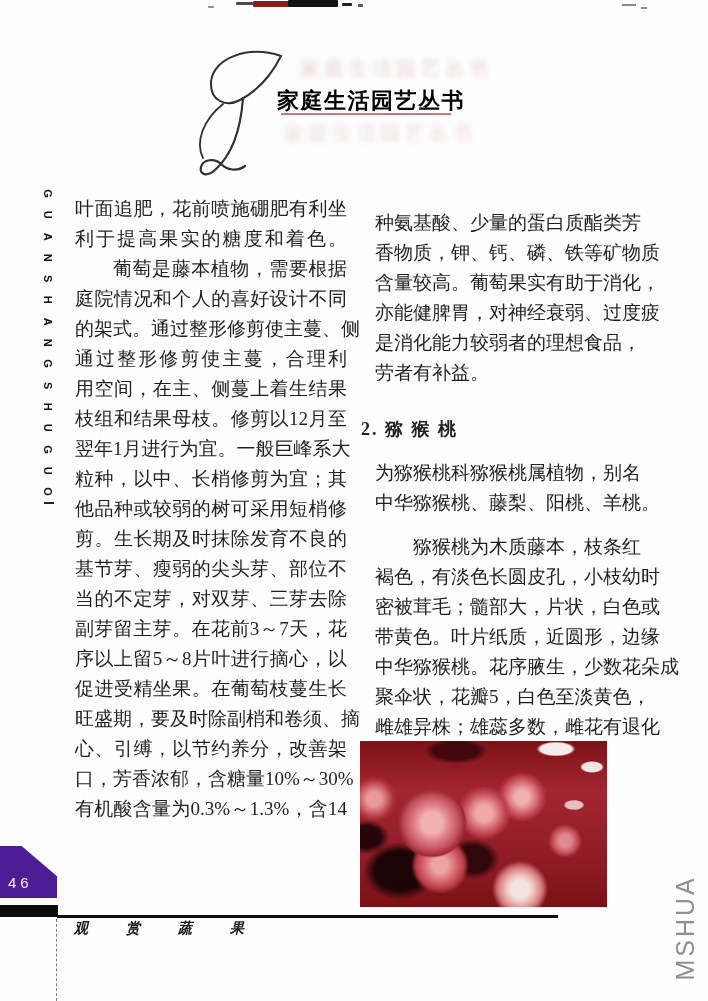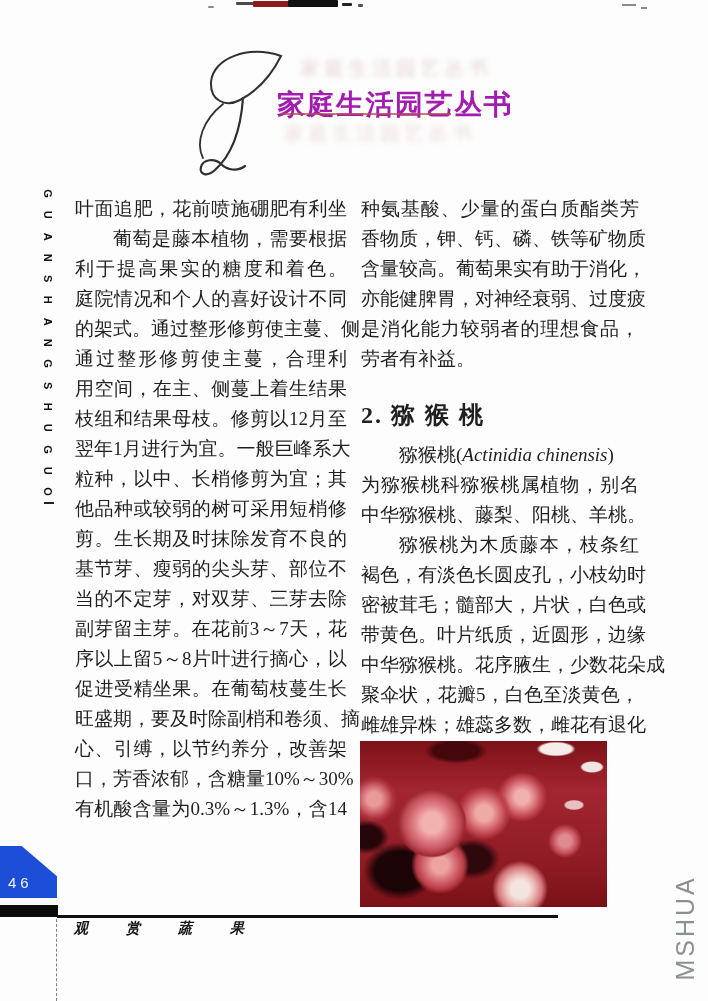--- a/index.html
+++ b/index.html
@@ -6,22 +6,22 @@
   .page{position:relative;width:708px;height:1001px;background:#fdfdfd;overflow:hidden;
         font-family:"Liberation Serif",serif;color:#1f1f1f;}
 
   
   .smudge{position:absolute;border-radius:1px;}
 
   
   .logo-j{position:absolute;left:193px;top:50px;}
 
   
-  .series-title{position:absolute;left:277px;top:86px;font-size:28px;letter-spacing:1.5px;
-                color:#a21caf;font-weight:bold;white-space:nowrap;}
+  .series-title{position:absolute;left:277px;top:86px;font-size:22px;letter-spacing:1.5px;
+                color:#000000;font-weight:bold;white-space:nowrap;}
   .series-underline{position:absolute;left:281px;top:113px;width:170px;height:2px;
                     background:rgba(181,73,79,.75);}
   .ghost{position:absolute;color:rgba(187,130,125,.34);filter:blur(2.5px);
          font-size:20px;letter-spacing:4px;white-space:nowrap;pointer-events:none;}
 
   
   .spine{position:absolute;left:40px;top:183px;display:flex;flex-direction:column;}
   .sb-letter{display:block;height:21.3px;width:14px;font-family:"Liberation Sans",sans-serif;
              font-size:11px;font-weight:bold;color:#111;transform:rotate(90deg);
              text-align:center;line-height:21.3px;}
@@ -29,22 +29,22 @@
 
   
   .col{position:absolute;font-size:19px;line-height:30px;}
   .col-left{left:75px;top:194px;width:272px;}
   .col-right{left:361px;top:194px;width:278px;}
   .ln{height:30px;text-align:justify;text-align-last:justify;text-justify:inter-character;
       white-space:nowrap;overflow:visible;}
   .ln.indent{padding-left:38px;}
   .ln.short{text-align-last:left;}
   .latin{font-style:italic;letter-spacing:0;}
-  .para{margin:0;}
-  .heading{font-weight:bold;font-size:24px;letter-spacing:2px;margin:26px 0 10px 0;}
+  .para{margin:14px;}
+  .heading{font-weight:bold;font-size:18px;letter-spacing:2px;margin:26px 0 10px 0;}
 
   
   .photo{position:absolute;left:360px;top:741px;width:247px;height:166px;
     background:
       
       radial-gradient(ellipse 26px 10px at 196px 8px,  #f6ece9 0 60%, rgba(246,236,233,0) 75%),
       radial-gradient(ellipse 16px 8px  at 232px 26px, #f2e4e0 0 60%, rgba(242,228,224,0) 75%),
       radial-gradient(ellipse 14px 7px  at 214px 64px, rgba(250,230,226,.8) 0 60%, rgba(250,230,226,0) 75%),
       
       radial-gradient(circle 27px at 160px 148px, #f4e4df 0 9px, #eab9b4 15px, #d4767c 22px, rgba(170,40,50,0) 28px),
@@ -58,21 +58,21 @@
       
       radial-gradient(ellipse 46px 36px at 40px 130px, rgba(22,3,5,.95) 0 55%, rgba(22,3,5,0) 80%),
       radial-gradient(ellipse 36px 26px at 112px 118px, rgba(30,4,7,.85) 0 50%, rgba(30,4,7,0) 78%),
       radial-gradient(ellipse 30px 22px at 6px 96px,   rgba(25,3,6,.9) 0 50%, rgba(25,3,6,0) 78%),
       radial-gradient(ellipse 40px 16px at 96px 10px,  rgba(60,6,10,.9) 0 55%, rgba(60,6,10,0) 80%),
       
       linear-gradient(180deg,#7e1219 0%,#a32531 30%,#96202a 55%,#8e1b24 75%,#7a1016 100%);
     background-repeat:no-repeat;}
 
   
-  .page-banner{position:absolute;left:0;top:846px;width:57px;height:52px;background:#1d4ed8;
+  .page-banner{position:absolute;left:0;top:846px;width:57px;height:52px;background:#4c1d95;
                clip-path:polygon(0 0,38% 0,100% 58%,100% 100%,0 100%);text-align:right;}
   .page-number{position:absolute;left:8px;top:28px;color:#f5f5f5;
                font-family:"Liberation Sans",sans-serif;font-size:15px;letter-spacing:4px;}
   .footer-block{position:absolute;left:0;top:905px;width:58px;height:12px;background:#0b0b0b;}
   .footer-rule{position:absolute;left:57px;top:915px;width:501px;height:3px;background:#101010;}
   .footer-dashed{position:absolute;left:56px;top:919px;height:82px;width:0;
                  border-left:1px dashed rgba(60,60,60,.65);}
   .footer-title{position:absolute;left:74px;top:920px;display:flex;gap:38px;}
   .ft-glyph{font-size:14px;font-weight:bold;font-style:italic;color:#141414;
             filter:blur(.3px);transform:scaleY(1.05);}
@@ -124,22 +124,22 @@
       <span class="sb-letter">H</span>
       <span class="sb-letter">U</span>
       <span class="sb-letter">G</span>
       <span class="sb-letter">U</span>
       <span class="sb-letter">O</span>
     </div>
   <div class="spine-tick"></div>
 
   <div class="col col-left">
       <div class="ln">叶面追肥，花前喷施硼肥有利坐</div>
+      <div class="ln">利于提高果实的糖度和着色。</div>
       <div class="ln indent">葡萄是藤本植物，需要根据</div>
-      <div class="ln">利于提高果实的糖度和着色。</div>
       <div class="ln">庭院情况和个人的喜好设计不同</div>
       <div class="ln">的架式。通过整形修剪使主蔓、侧</div>
       <div class="ln">通过整形修剪使主蔓，合理利</div>
       <div class="ln">用空间，在主、侧蔓上着生结果</div>
       <div class="ln">枝组和结果母枝。修剪以12月至</div>
       <div class="ln">翌年1月进行为宜。一般巨峰系大</div>
       <div class="ln">粒种，以中、长梢修剪为宜；其</div>
       <div class="ln">他品种或较弱的树可采用短梢修</div>
       <div class="ln">剪。生长期及时抹除发育不良的</div>
       <div class="ln">基节芽、瘦弱的尖头芽、部位不</div>
@@ -156,21 +156,20 @@
       <div class="para">
         <div class="ln">种氨基酸、少量的蛋白质酯类芳</div>
         <div class="ln">香物质，钾、钙、磷、铁等矿物质</div>
         <div class="ln">含量较高。葡萄果实有助于消化，</div>
         <div class="ln">亦能健脾胃，对神经衰弱、过度疲</div>
         <div class="ln">是消化能力较弱者的理想食品，</div>
         <div class="ln short">劳者有补益。</div>
       </div>
       <div class="heading">2. 猕 猴 桃</div>
       <div class="para">
-        <div class="ln indent short"><span>猕猴桃(</span><span class="latin">Actinidia chinensis</span><span>)</span></div>
         <div class="ln">为猕猴桃科猕猴桃属植物，别名</div>
         <div class="ln">中华猕猴桃、藤梨、阳桃、羊桃。</div>
       </div>
       <div class="para">
         <div class="ln indent">猕猴桃为木质藤本，枝条红</div>
         <div class="ln">褐色，有淡色长圆皮孔，小枝幼时</div>
         <div class="ln">密被茸毛；髓部大，片状，白色或</div>
         <div class="ln">带黄色。叶片纸质，近圆形，边缘</div>
         <div class="ln">中华猕猴桃。花序腋生，少数花朵成</div>
         <div class="ln">聚伞状，花瓣5，白色至淡黄色，</div>

